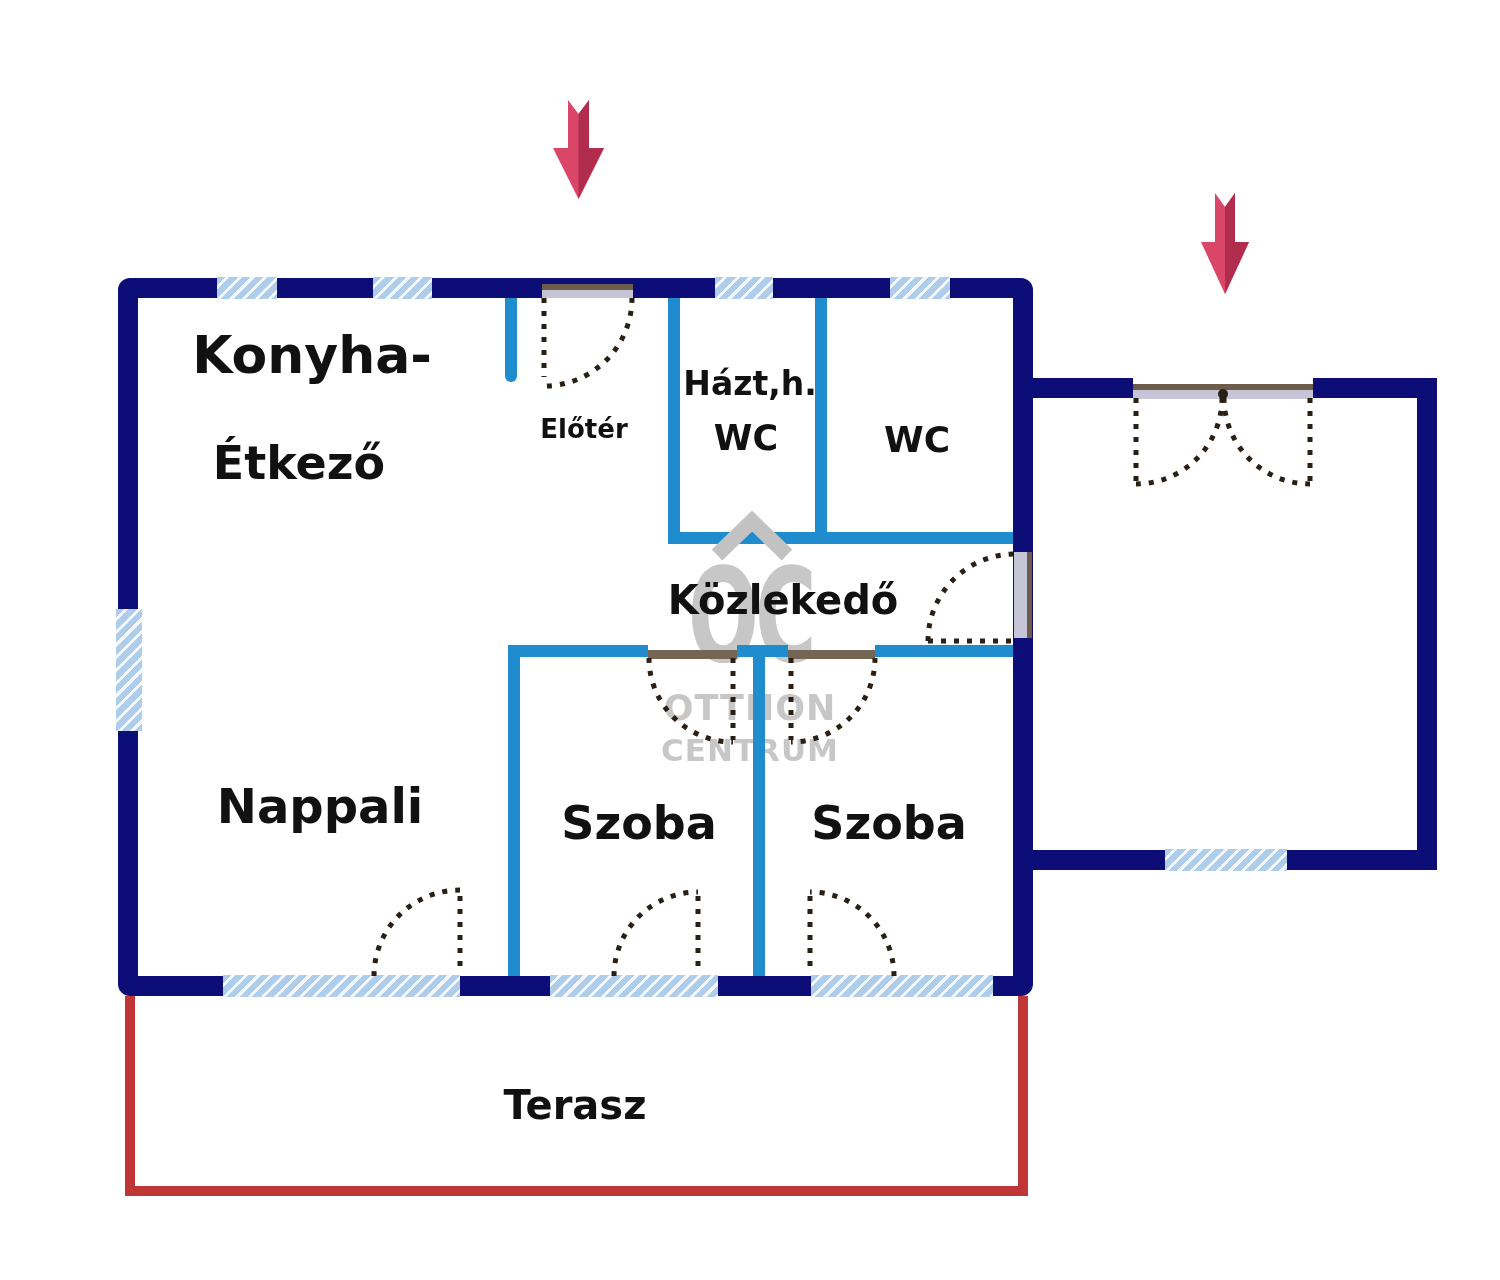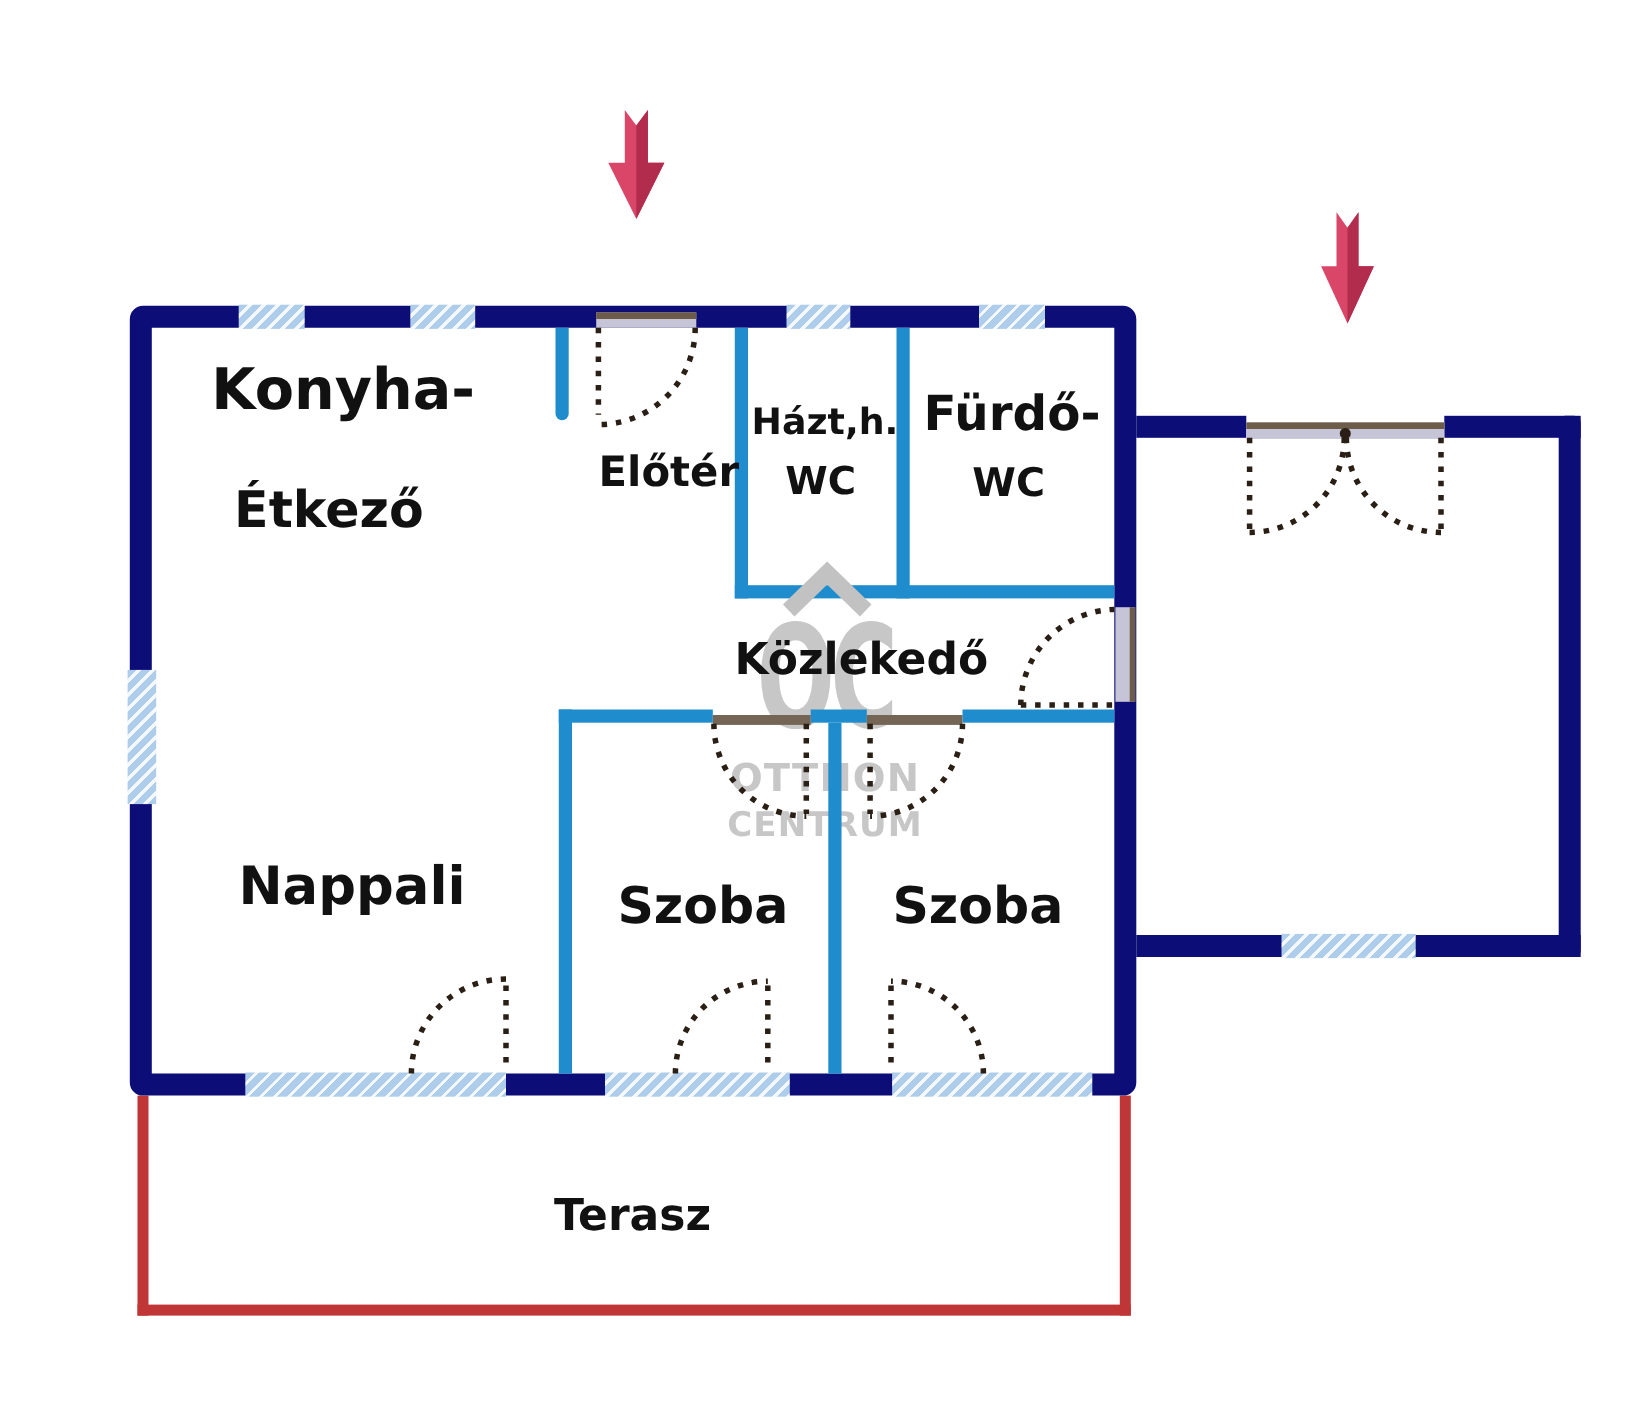--- a/index.html
+++ b/index.html
@@ -112,24 +112,23 @@
     </g>
 
     <g>
       <polygon points="1215,193 1225,207 1235,193 1235,242 1249,242 1225,294 1201,242 1215,242" fill="#d94667"></polygon>
       <polygon points="1225,207 1235,193 1235,242 1249,242 1225,294" fill="#b22c4e"></polygon>
     </g>
   </svg>
 
   <div class="room-label" style="left:312px;top:355px;font-size:52px;">Konyha-</div>
   <div class="room-label" style="left:299px;top:447px;font-size:46px;margin-top:16px;">Étkező</div>
-  <div class="room-label" style="left:584px;top:429px;font-size:38px;margin-left:24px;">Előtér</div>
+  <div class="room-label" style="left:584px;top:429px;font-size:26px;">Előtér</div>
   <div class="room-label" style="left:750px;top:383px;font-size:33px;">Házt,h.</div>
   <div class="room-label" style="left:746px;top:438px;font-size:35px;">WC</div>
-  <div class="room-label" style="left:920px;top:376px;font-size:44px;">Fürdő-</div>
   <div class="room-label" style="left:917px;top:439px;font-size:36px;">WC</div>
   <div class="room-label" style="left:783px;top:600px;font-size:40px;">Közlekedő</div>
   <div class="room-label" style="left:320px;top:806px;font-size:48px;">Nappali</div>
   <div class="room-label" style="left:639px;top:823px;font-size:46px;">Szoba</div>
   <div class="room-label" style="left:889px;top:823px;font-size:46px;">Szoba</div>
   <div class="room-label" style="left:575px;top:1105px;font-size:40px;">Terasz</div>
 
 </div>
 
 </body></html>

